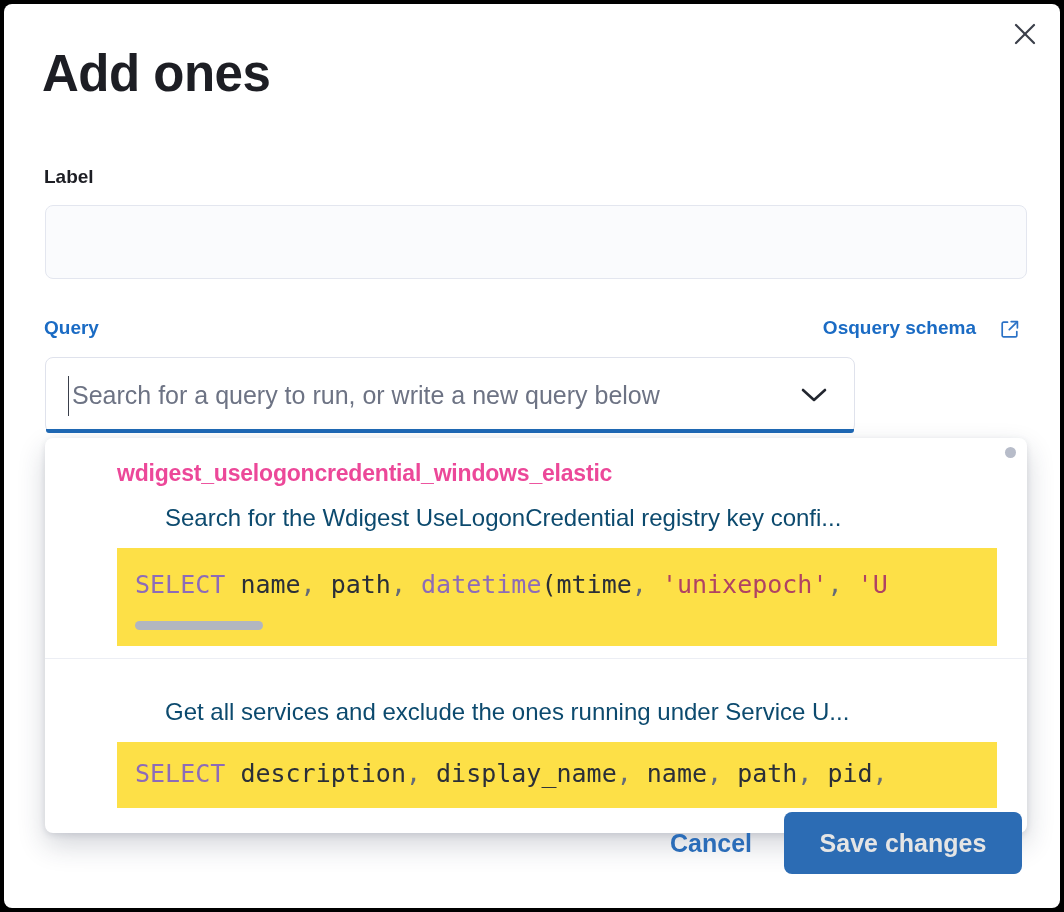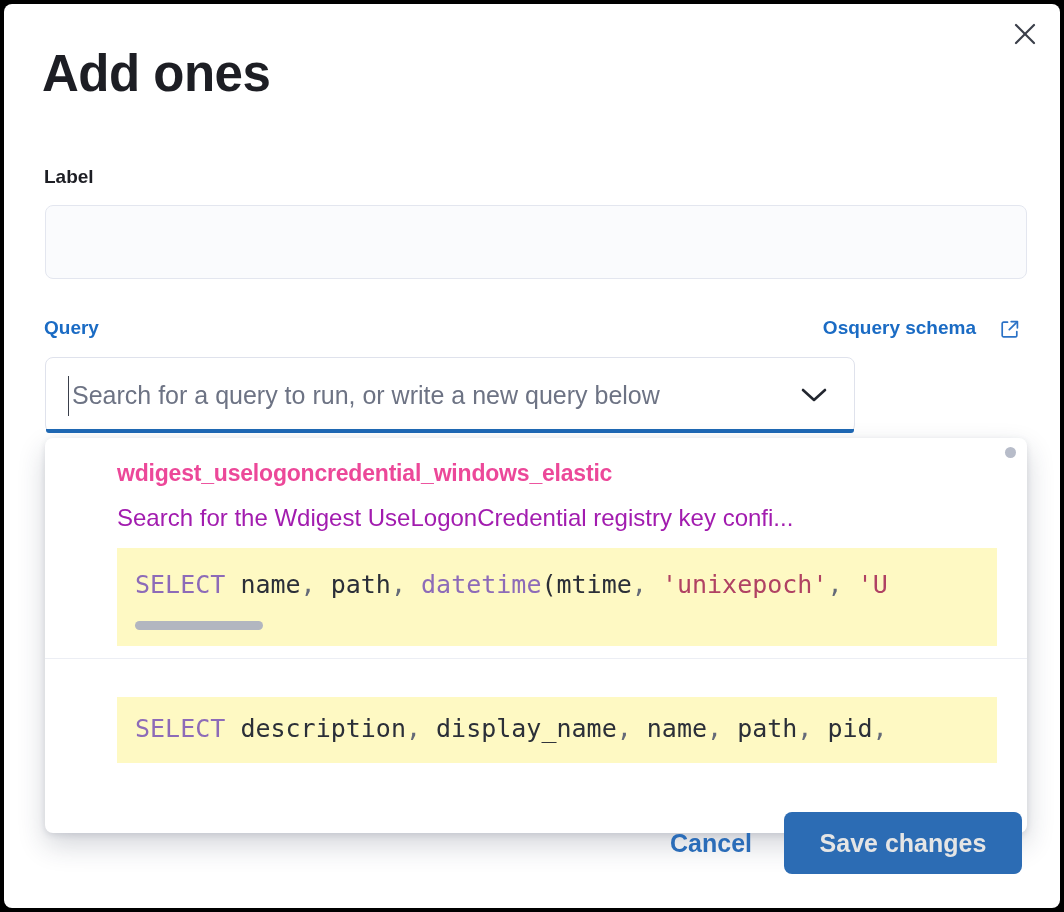--- a/index.html
+++ b/index.html
@@ -199,29 +199,30 @@
     font-size: 23px;
     font-weight: 700;
     color: #ec4899;
     letter-spacing: -0.2px;
     white-space: nowrap;
   }
 
   .dd-desc {
     margin-top: 17px;
     font-size: 24px;
-    color: #a21caf;
+    color: #0c4a6e;
     white-space: nowrap;
     overflow: hidden;
+    margin-left: 48px;
   }
 
   .dd-code {
     position: relative;
     margin-top: 16px;
-    background: #fef9c3;
+    background: #fde047;
     height: 98px;
     overflow: hidden;
   }
   .dd-item.second .dd-code { height: 66px; }
 
   .dd-code pre {
     margin: 0;
     padding: 23px 0 0 18px;
     font-family: "DejaVu Sans Mono", "Liberation Mono", monospace;
     font-size: 25px;
@@ -328,20 +329,21 @@
         <div class="dd-desc">Search for the Wdigest UseLogonCredential registry key confi...</div>
         <div class="dd-code">
           <pre><span class="tok-kw">SELECT</span><span class="tok-id"> </span><span class="tok-id">name</span><span class="tok-pun">, </span><span class="tok-id">path</span><span class="tok-pun">, </span><span class="tok-fn">datetime</span><span class="tok-id">(</span><span class="tok-id">mtime</span><span class="tok-pun">, </span><span class="tok-str">'unixepoch'</span><span class="tok-pun">, </span><span class="tok-str">'U</span></pre>
           <div class="code-hscroll"></div>
         </div>
       </div>
 
       <div class="dd-divider"></div>
 
       <div class="dd-item second">
+        <div class="dd-desc">Get all services and exclude the ones running under Service U...</div>
         <div class="dd-code">
           <pre><span class="tok-kw">SELECT</span><span class="tok-id"> </span><span class="tok-id">description</span><span class="tok-pun">, </span><span class="tok-id">display_name</span><span class="tok-pun">, </span><span class="tok-id">name</span><span class="tok-pun">, </span><span class="tok-id">path</span><span class="tok-pun">, </span><span class="tok-id">pid</span><span class="tok-pun">,</span></pre>
         </div>
       </div>
     </div>
 
     <div class="footer">
       <button class="btn-cancel">Cancel</button>
       <button class="btn-save">Save changes</button>
     </div>

